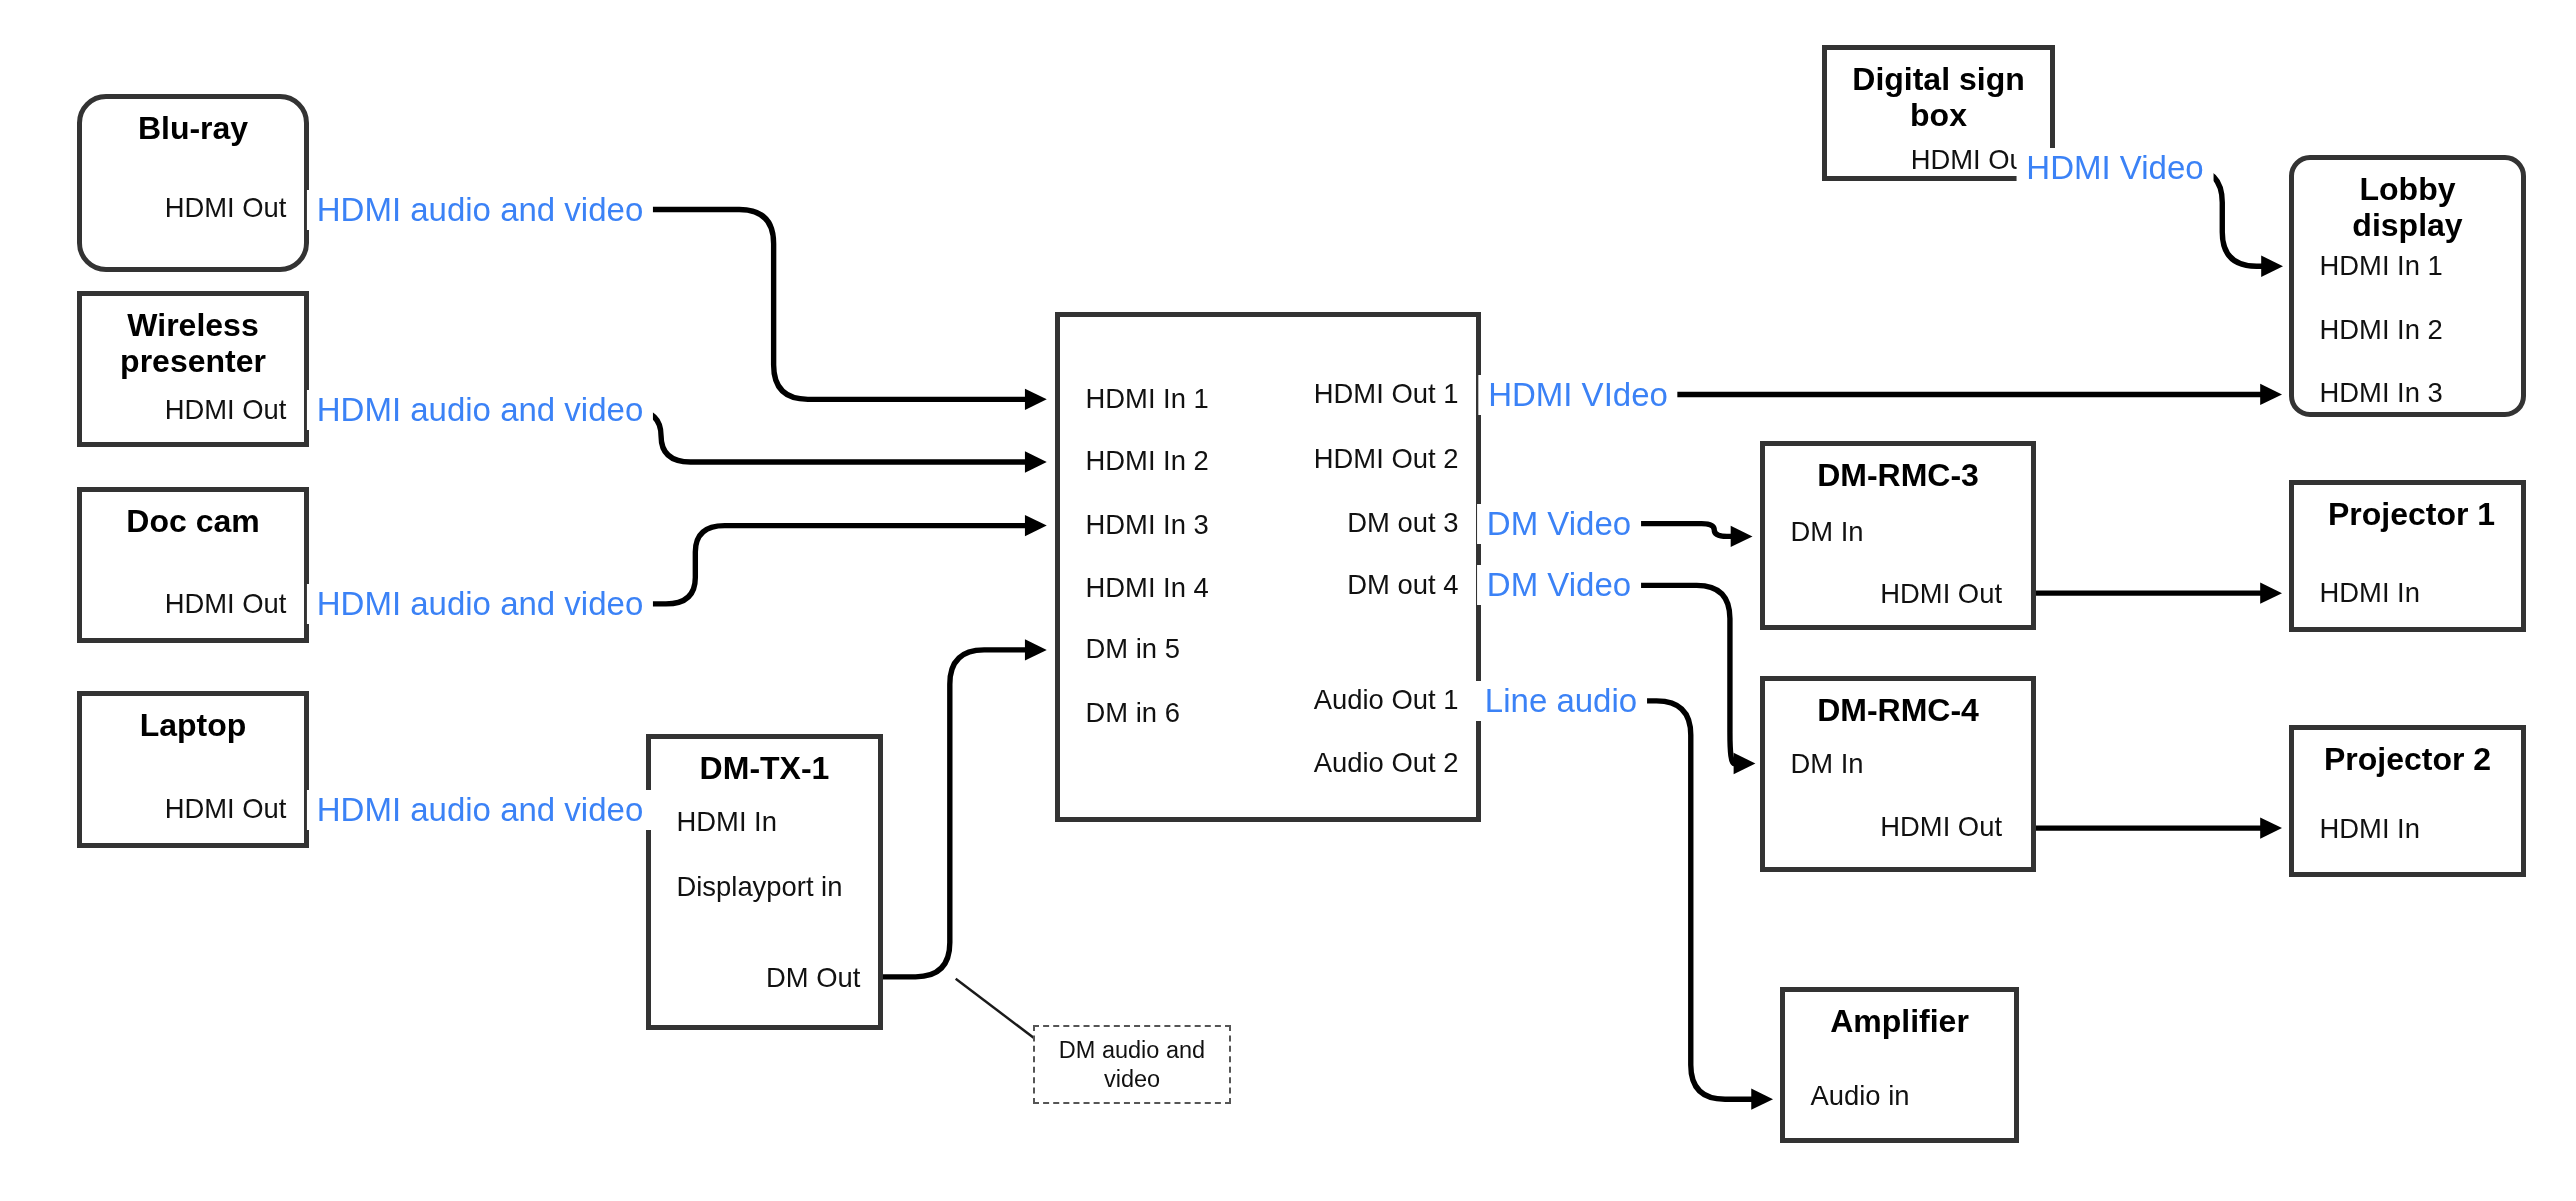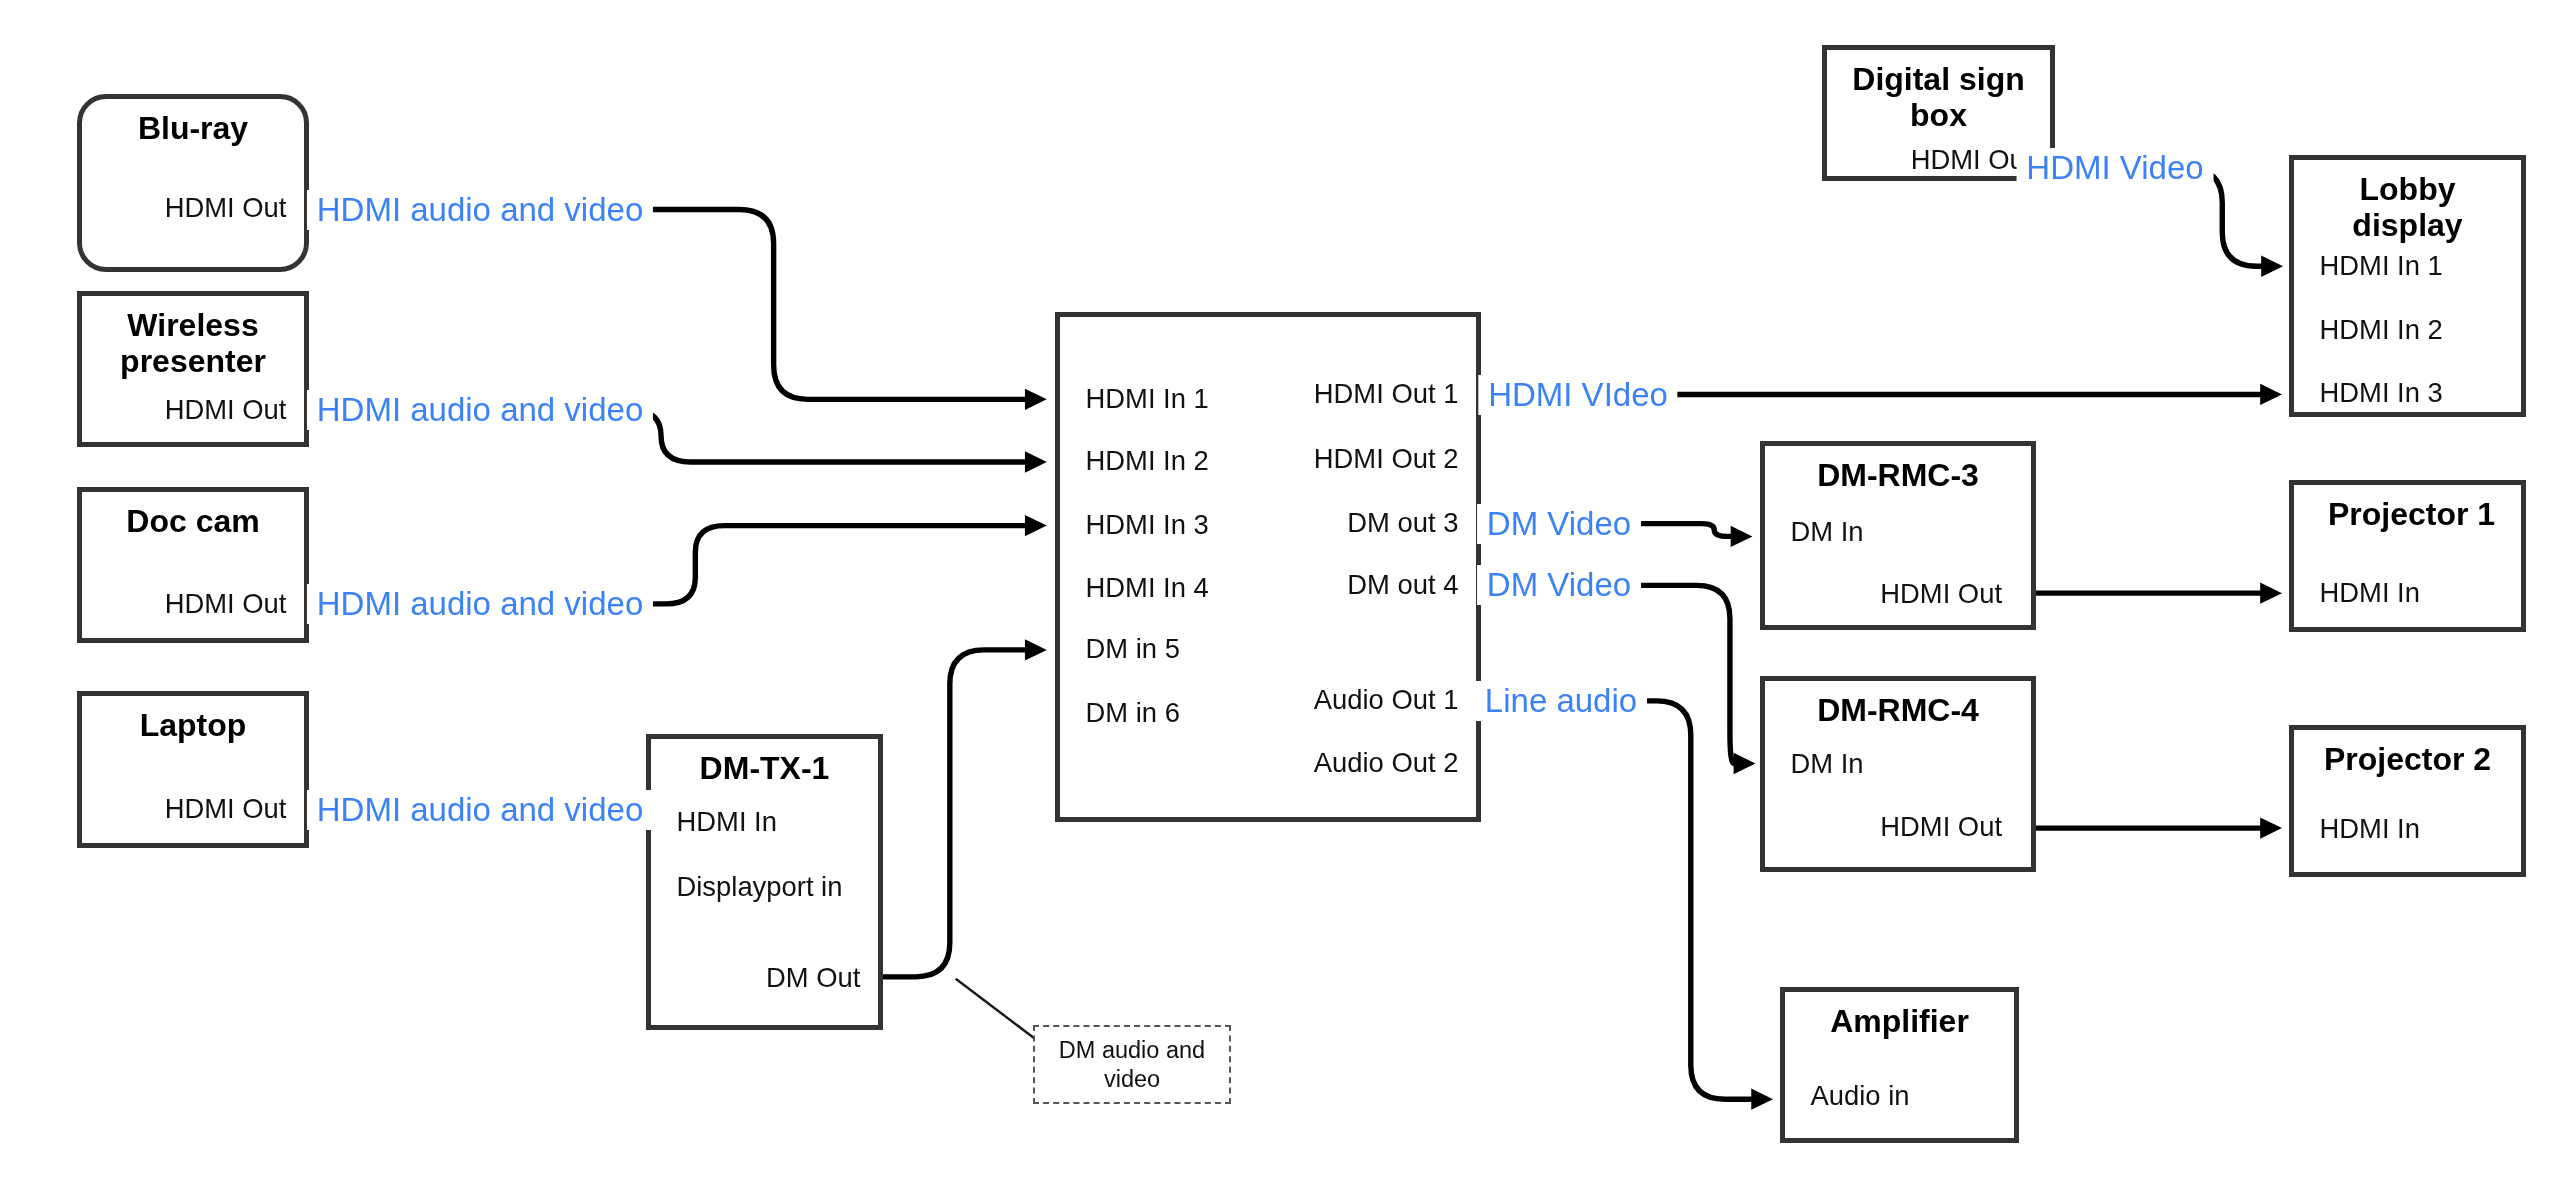--- a/index.html
+++ b/index.html
@@ -102,21 +102,21 @@
     <div class="port pright" style="top:367px;">Audio Out 1</div>
     <div class="port pright" style="top:430px;">Audio Out 2</div>
   </div>
 
   <div class="node" style="left:1781px;top:45px;width:233px;height:136px;margin-left:41px;">
     <div class="title">Digital sign</div>
     <div class="title2">box</div>
     <div class="port pright" style="top:94px;">HDMI Out</div>
   </div>
 
-  <div class="node" style="left:2289px;top:155px;width:237px;height:262px;">
+  <div class="node" style="left:2289px;top:155px;width:237px;height:262px;border-radius:21px;">
     <div class="title">Lobby</div>
     <div class="title2">display</div>
     <div class="port pleft" style="top:90px;">HDMI In 1</div>
     <div class="port pleft" style="top:154px;">HDMI In 2</div>
     <div class="port pleft" style="top:217px;">HDMI In 3</div>
   </div>
 
   <div class="node" style="left:1760px;top:441px;width:276px;height:189px;">
     <div class="title">DM-RMC-3</div>
     <div class="port pleft" style="top:70px;">DM In</div>

